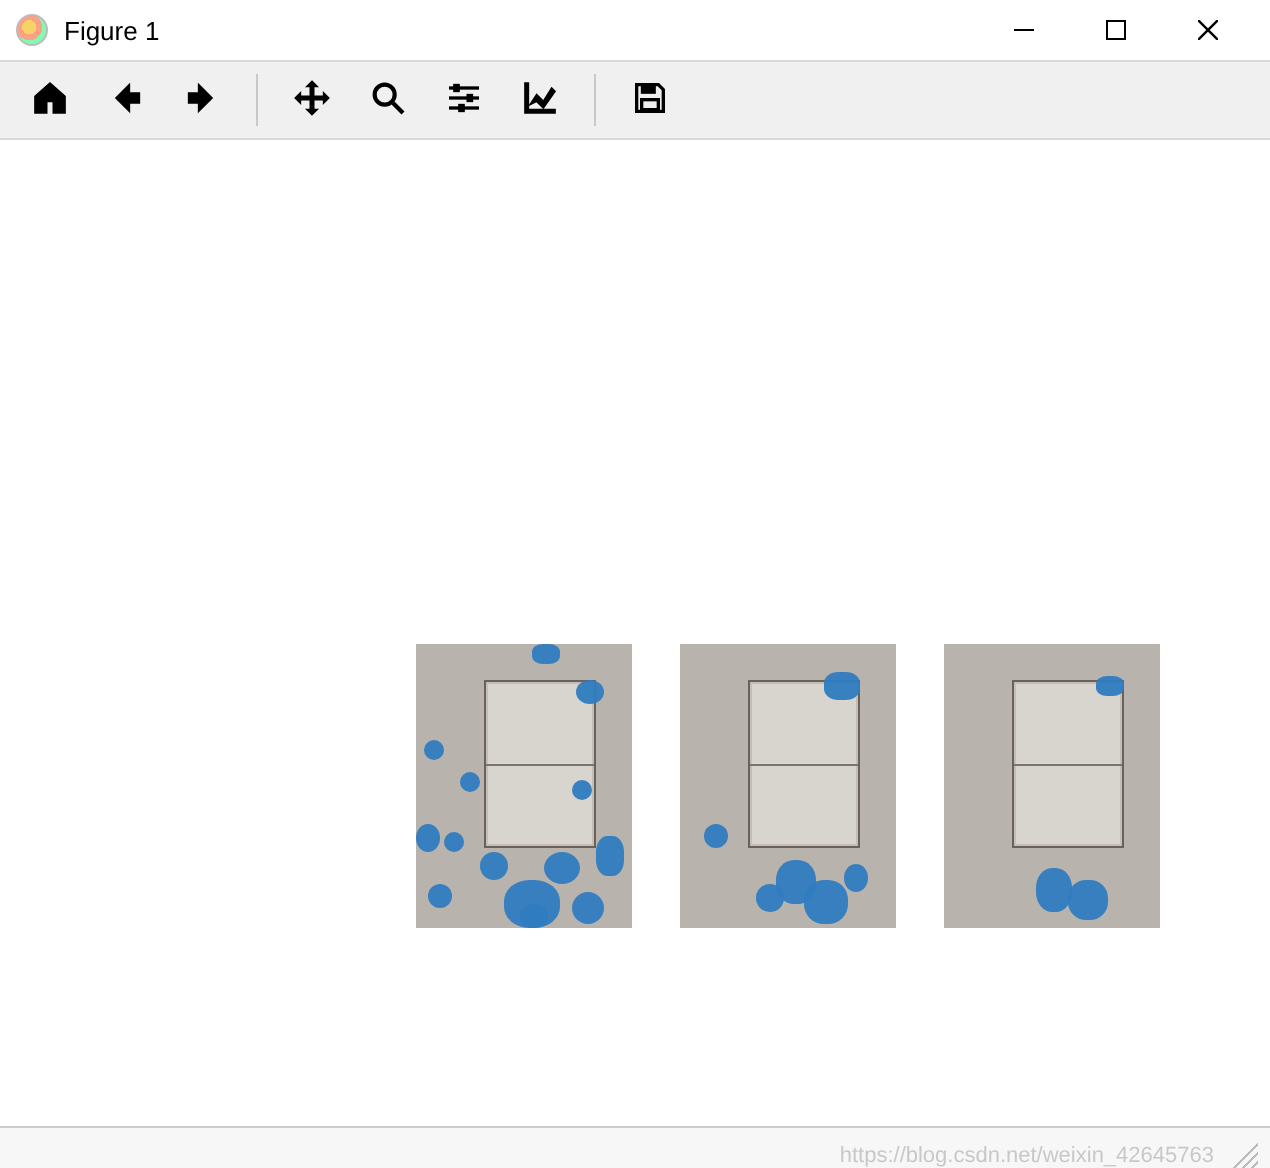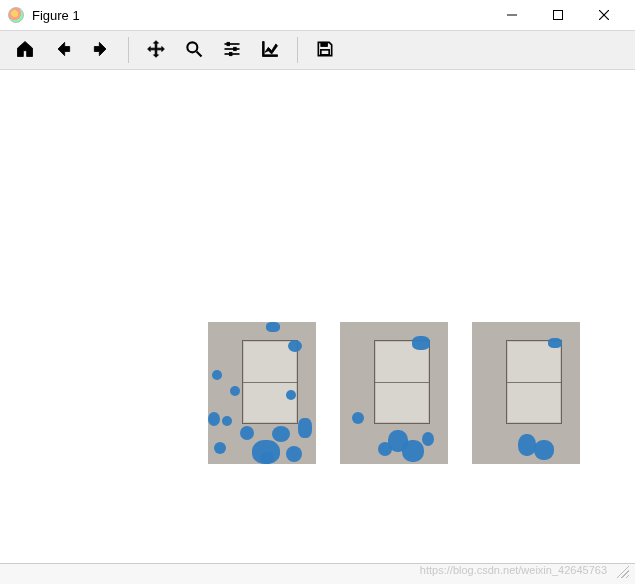--- a/index.html
+++ b/index.html
@@ -123,21 +123,21 @@
   
   .p3 .b1 { left:76px; top:16px; width:14px; height:10px; border-radius:40%; }
   .p3 .b2 { left:46px; top:112px; width:18px; height:22px; border-radius:45%; }
   .p3 .b3 { left:62px; top:118px; width:20px; height:20px; border-radius:45%; }
   .statusbar {
     position: absolute;
     left: 0; right: 0; bottom: 0;
     height: 20px;
     background: #f7f7f7;
     display: flex;
-    align-items: flex-start;
+    align-items: flex-end;
     justify-content: flex-end;
     padding: 0 6px;
     font-size: 11px;
     color: #c8c8c8;
   }
   .grip {
     width: 14px; height: 14px;
     margin-left: 8px;
     background:
       linear-gradient(135deg, transparent 54%, #bbb 54% 60%, transparent 60% 70%, #bbb 70% 76%, transparent 76% 86%, #bbb 86% 92%, transparent 92%);

